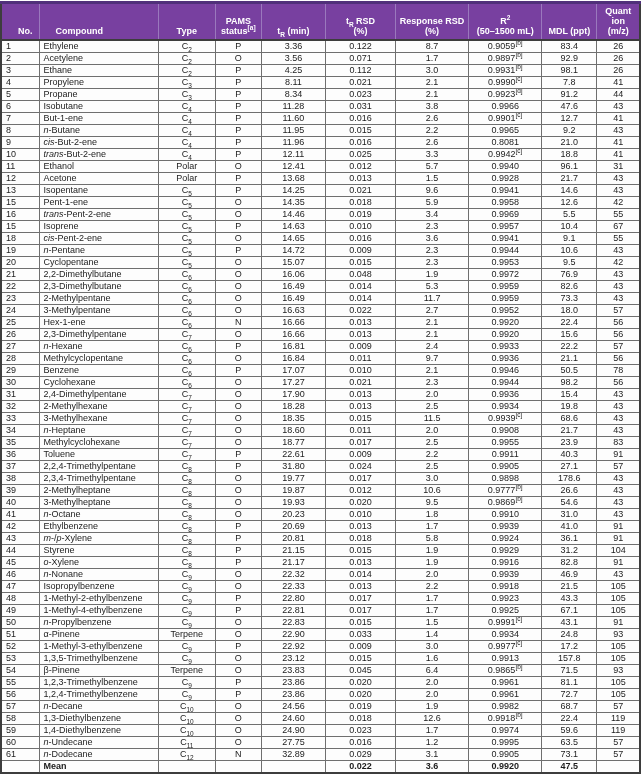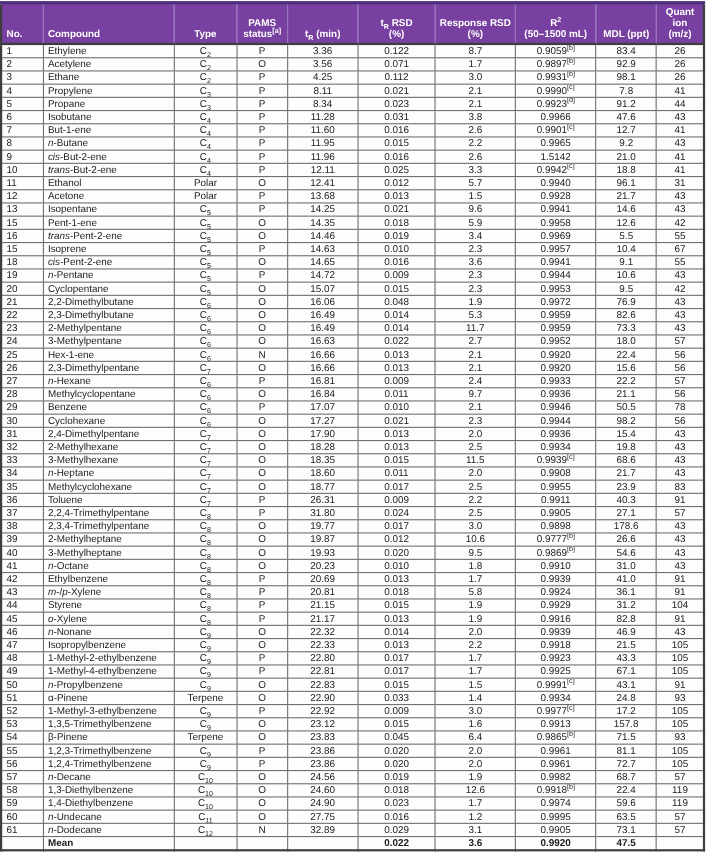--- a/index.html
+++ b/index.html
@@ -9,21 +9,21 @@
              border-left:2px solid #3d3d3d;border-right:2px solid #3d3d3d;
              border-bottom:2px solid #3d3d3d;border-top:3px solid #50307a;
              font-size:9px;color:#1c1c1c;}
   col.c0{width:38px;}  col.c1{width:119px;} col.c2{width:57px;}
   col.c3{width:46px;}  col.c4{width:64px;}  col.c5{width:70px;}
   col.c6{width:73px;}  col.c7{width:73px;}  col.c8{width:55px;}
   col.c9{width:43px;}
   thead th{background:#7840a0;color:#ffffff;font-weight:bold;font-size:9px;line-height:10px;
            border:1px solid #9a78bd;border-bottom:2px solid #3d3d3d;
            vertical-align:bottom;padding:2px 1px 3px 1px;height:22px;}
-  thead th.left{text-align:left;padding-left:4px;}
+  thead th.left{text-align:left;padding-left:16px;}
   tbody td{border:1px solid #6f6f6f;height:11px;line-height:11px;padding:0 2px;
            text-align:center;white-space:nowrap;overflow:hidden;background:#fdfdfd;}
   tbody td.left{text-align:left;padding-left:4px;}
   tbody tr.mean-row td{font-weight:bold;}
   sup{font-size:6.5px;line-height:0;vertical-align:super;}
   sub{font-size:6.5px;line-height:0;vertical-align:sub;}
 </style>
 </head>
 <body>
 
@@ -153,21 +153,21 @@
           <td>43</td>
         </tr>
         <tr>
           <td class="left">9</td>
           <td class="left"><i>cis</i>-But-2-ene</td>
           <td>C<sub>4</sub></td>
           <td>P</td>
           <td>11.96</td>
           <td>0.016</td>
           <td>2.6</td>
-          <td>1.5142</td>
+          <td>0.8081</td>
           <td>21.0</td>
           <td>41</td>
         </tr>
         <tr>
           <td class="left">10</td>
           <td class="left"><i>trans</i>-But-2-ene</td>
           <td>C<sub>4</sub></td>
           <td>P</td>
           <td>12.11</td>
           <td>0.025</td>
@@ -462,21 +462,21 @@
           <td>2.5</td>
           <td>0.9955</td>
           <td>23.9</td>
           <td>83</td>
         </tr>
         <tr>
           <td class="left">36</td>
           <td class="left">Toluene</td>
           <td>C<sub>7</sub></td>
           <td>P</td>
-          <td>26.31</td>
+          <td>22.61</td>
           <td>0.009</td>
           <td>2.2</td>
           <td>0.9911</td>
           <td>40.3</td>
           <td>91</td>
         </tr>
         <tr>
           <td class="left">37</td>
           <td class="left">2,2,4-Trimethylpentane</td>
           <td>C<sub>8</sub></td>

